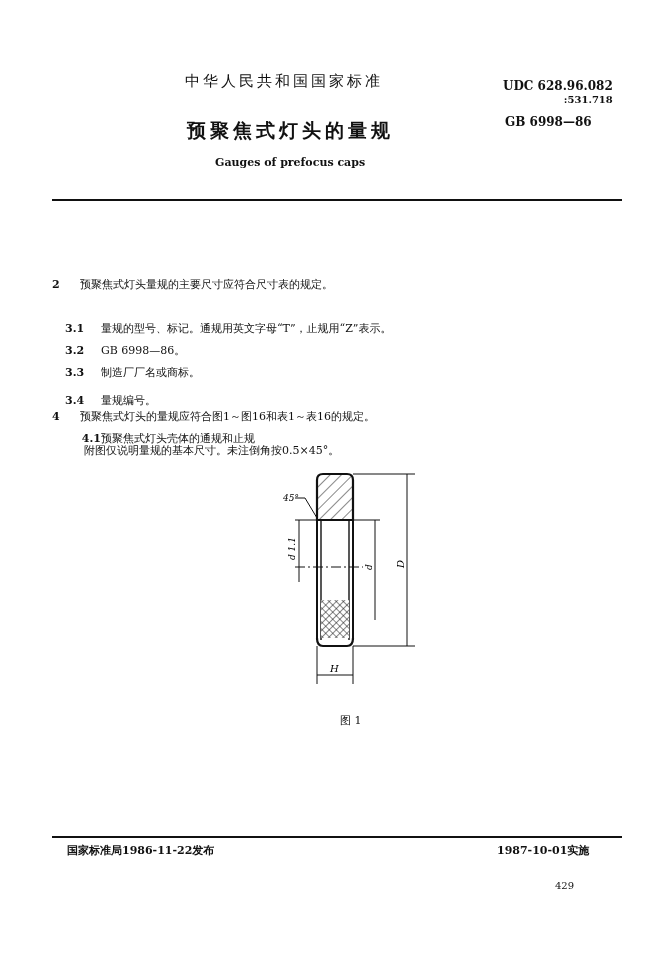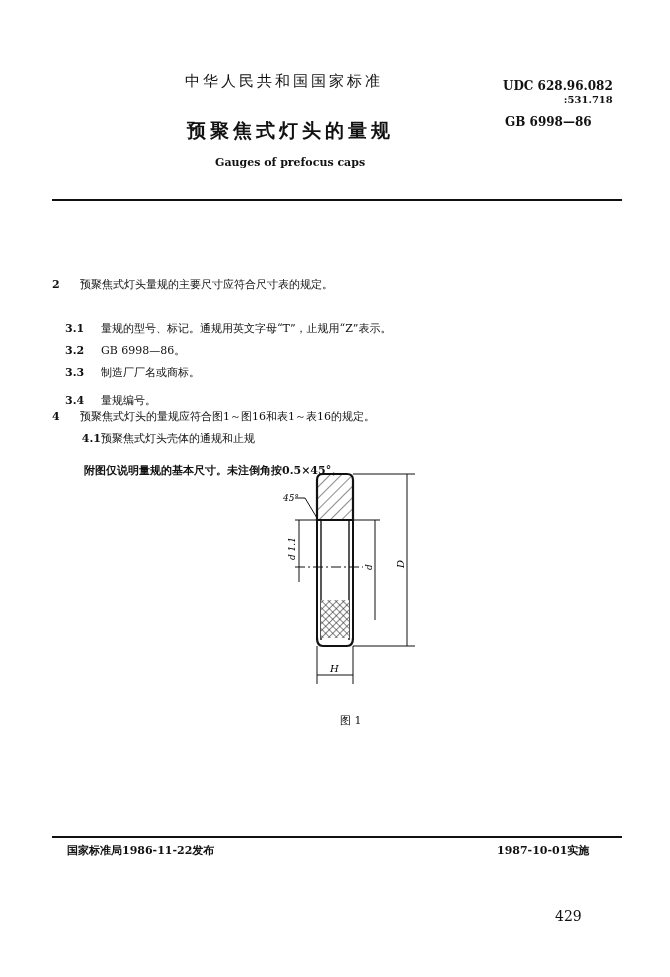--- a/index.html
+++ b/index.html
@@ -12,21 +12,21 @@
   .title { left:187px; top:118px; font-size:19px; font-weight:bold; letter-spacing:4px; }
   .gb { left:505px; top:115px; font-size:12px; font-weight:bold; }
   .subtitle { left:215px; top:156px; font-size:11px; font-weight:bold; }
   .rule { left:52px; width:570px; height:2px; background:#111; }
   .body-text { font-size:11px; line-height:18px; left:52px; width:575px; }
   .p { position:absolute; white-space:nowrap; }
   .num { font-weight:bold; display:inline-block; }
   .caption { left:340px; top:713px; font-size:11px; }
   .footer-left { left:52px; top:840px; font-size:11px; font-weight:bold;padding-left:15px; }
   .footer-right { left:497px; top:840px; font-size:11px; font-weight:bold; }
-  .pageno { left:555px; top:908px; font-size:14px; }
+  .pageno { left:555px; top:880px; font-size:10px; }
 </style>
 </head>
 <body>
 
 <div class="abs hdr-national">中华人民共和国国家标准</div>
 <div class="abs udc">
   <span>UDC 628.96.082</span>
   <span class="l2">:531.718</span>
 </div>
 <div class="abs title">预聚焦式灯头的量规</div>
@@ -54,21 +54,21 @@
   </div>
   <div class="p" style="left:0; top:198px;">
     <span class="num" style="width:28px;">4</span><span>预聚焦式灯头的量规应符合图1～图16和表1～表16的规定。</span>
   </div>
 </div>
 
 <div class="abs body-text" style="top:430px;">
   <div class="p" style="left:13px; top:0;">
     <span class="num" style="width:36px;text-align:right;">4.1</span><span>预聚焦式灯头壳体的通规和止规</span>
   </div>
-  <div class="p" style="left:32px; top:32px;font-weight:bold;">附图仅说明量规的基本尺寸。未注倒角按0.5×45°。</div>
+  <div class="p" style="left:32px; top:12px;">附图仅说明量规的基本尺寸。未注倒角按0.5×45°。</div>
 </div>
 
 <svg class="abs" style="left:255px; top:470px;" width="170" height="220" viewBox="0 0 170 220">
   <defs>
     <pattern id="hatch" width="8" height="8" patternUnits="userSpaceOnUse" patternTransform="rotate(45)">
       <line x1="0" y1="0" x2="0" y2="8" stroke="#111" stroke-width="1"></line>
     </pattern>
     <pattern id="cross" width="5" height="5" patternUnits="userSpaceOnUse" patternTransform="rotate(45)">
       <rect width="5" height="5" fill="#fff"></rect>
       <line x1="0" y1="0" x2="0" y2="5" stroke="#111" stroke-width="1"></line>

